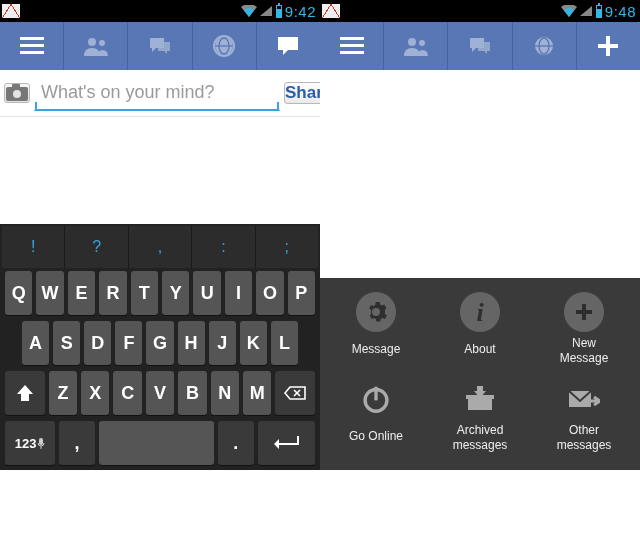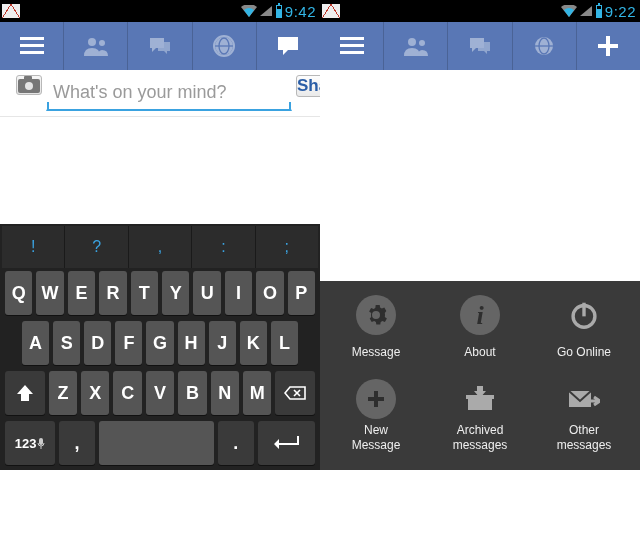--- a/index.html
+++ b/index.html
@@ -98,22 +98,22 @@
     color: #9fb1d4;
     border-right: 1px solid #4a6396;
   }
   .nav-btn:last-child { border-right: none; }
   .nav-btn.active { color: #fff; }
   .nav-btn svg { display: block; }
 
   
   .composer {
     display: flex;
-    align-items: flex-start;
-    padding: 5px 16px;
+    align-items: center;
+    padding: 5px 4px;
     gap: 4px;
     background: #fff;
     border-bottom: 1px solid #e6e6e6;
   }
   .camera-btn {
     width: 40px;
     border: 1px solid #b8b8b8;
     border-radius: 3px;
     background: linear-gradient(#f6f6f6,#e4e4e4);
     display: flex;
@@ -392,21 +392,21 @@
     </div>
     <div class="sb-right">
       <span class="wifi-ico">
         <svg width="16" height="12" viewBox="0 0 16 12">
             <path fill="#888" d="M8 12 L0 2 Q8 -4 16 2 Z"></path>
             <path fill="#33b5e5" d="M8 12 L3 5 Q8 1 13 5 Z"></path>
           </svg>
       </span>
       <span class="sig-tri"></span>
       <span class="batt"></span>
-      <span class="time">9:22</span>
+      <span class="time">9:48</span>
     </div>
   </div>
 
   <div class="navbar">
     <div class="nav-btn active">
       <svg width="24" height="20" viewBox="0 0 24 20">
           <rect y="1" width="24" height="3" fill="currentColor"></rect>
           <rect y="8" width="24" height="3" fill="currentColor"></rect>
           <rect y="15" width="24" height="3" fill="currentColor"></rect>
         </svg>
@@ -446,38 +446,38 @@
         <svg width="24" height="24" viewBox="0 0 24 24" fill="currentColor">
             <path d="M12 8a4 4 0 100 8 4 4 0 000-8zm9 4c0 .7-.1 1.3-.2 2l2.1 1.6-2 3.4-2.5-1a8 8 0 01-1.7 1l-.4 2.6h-4l-.4-2.6a8 8 0 01-1.7-1l-2.5 1-2-3.4L7.2 14A8 8 0 017 12c0-.7.1-1.3.2-2L5.1 8.4l2-3.4 2.5 1a8 8 0 011.7-1L11.7 2h4l.4 2.6a8 8 0 011.7 1l2.5-1 2 3.4L20.8 10c.1.7.2 1.3.2 2z"></path>
           </svg>
       </div>
       <div class="lbl">Message</div>
     </div>
     <div class="sheet-item">
       <div class="circ" style="font-family:Georgia,serif;font-weight:bold;font-size:26px;font-style:italic;">i</div>
       <div class="lbl">About</div>
     </div>
+    <div class="sheet-item">
+      <div class="circ">
+        <svg width="18" height="18" viewBox="0 0 18 18">
+            <rect x="7" y="1" width="4" height="16" fill="currentColor"></rect>
+            <rect x="1" y="7" width="16" height="4" fill="currentColor"></rect>
+          </svg>
+      </div>
+      <div class="lbl" style="white-space:pre-line;">New
+Message</div>
+    </div>
     <div class="sheet-item nocirc">
       <div class="circ">
         <svg width="30" height="30" viewBox="0 0 22 22" fill="none" stroke="#aaa" stroke-width="2.5">
             <circle cx="11" cy="12" r="8"></circle>
             <line x1="11" y1="2" x2="11" y2="12"></line>
           </svg>
       </div>
       <div class="lbl">Go Online</div>
-    </div>
-    <div class="sheet-item">
-      <div class="circ">
-        <svg width="18" height="18" viewBox="0 0 18 18">
-            <rect x="7" y="1" width="4" height="16" fill="currentColor"></rect>
-            <rect x="1" y="7" width="16" height="4" fill="currentColor"></rect>
-          </svg>
-      </div>
-      <div class="lbl" style="white-space:pre-line;">New
-Message</div>
     </div>
     <div class="sheet-item nocirc">
       <div class="circ">
         <svg width="30" height="26" viewBox="0 0 30 26" fill="#aaa">
             <rect x="3" y="12" width="24" height="12"></rect>
             <rect x="1" y="9" width="28" height="4"></rect>
             <path d="M15 0 L9 7 H12 V12 H18 V7 H21 Z" transform="rotate(180 15 6)"></path>
           </svg>
       </div>
       <div class="lbl" style="white-space:pre-line;">Archived

